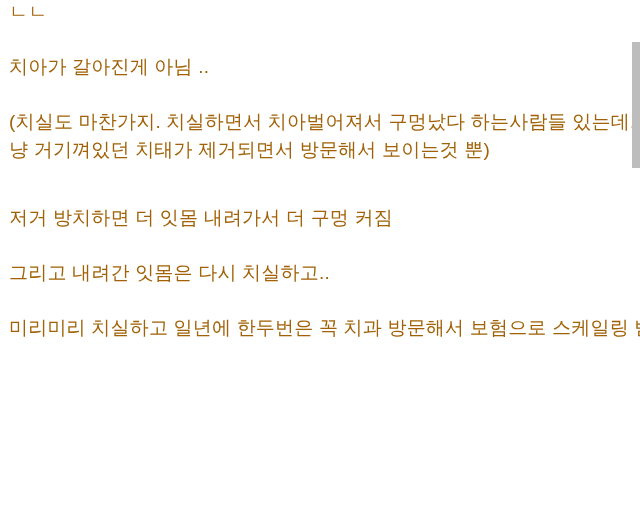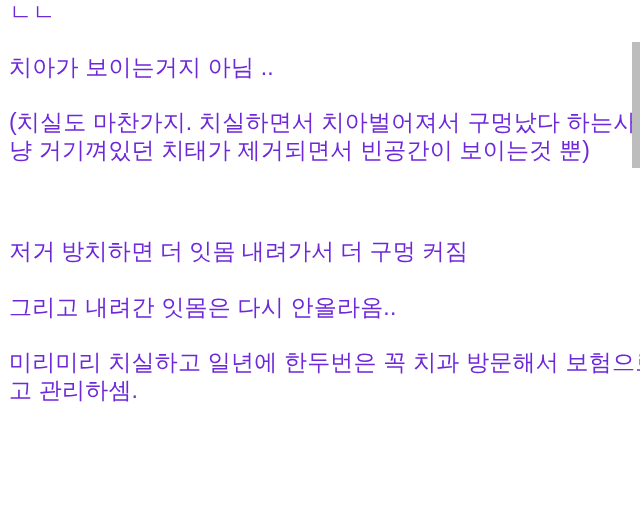--- a/index.html
+++ b/index.html
@@ -12,32 +12,31 @@
     position: relative;
     background: #ffffff;
     font-family: "Liberation Sans", "DejaVu Sans", sans-serif;
   }
   .post-body {
     position: absolute;
     top: 0;
     left: 0;
     width: 632px;
     padding: 1px 6px 0 9px;
-    color: #6d28d9;
-    font-size: 23px;
+    color: #a16207;
+    font-size: 19px;
     line-height: 28px;
     letter-spacing: 0.2px;
     word-break: break-all;
   }
   .para {
     margin-bottom: 27px;
   }
   .para.gap-above {
-    margin-top: 74px; 
-    font-family: Liberation Serif, serif;
+    margin-top: 40px; 
   }
   .para:first-child {
     margin-top: -3px; 
   }
   .line {
     display: block;
     white-space: nowrap;
   }
   .scrollbar-track {
     position: absolute;
@@ -61,38 +60,37 @@
 
 <div class="post-body">
 
   <div class="para">
     <span class="line">ㄴㄴ</span>
   </div>
 
 
 
   <div class="para">
-    <span class="line">치아가 보이는거지 아님 ..</span>
+    <span class="line">치아가 갈아진게 아님 ..</span>
   </div>
 
   <div class="para">
     <span class="line">(치실도 마찬가지. 치실하면서 치아벌어져서 구멍났다 하는사람들 있는데.. 그</span>
-    <span class="line">냥 거기껴있던 치태가 제거되면서 빈공간이 보이는것 뿐)</span>
+    <span class="line">냥 거기껴있던 치태가 제거되면서 방문해서 보이는것 뿐)</span>
   </div>
 
   <div class="para gap-above">
     <span class="line">저거 방치하면 더 잇몸 내려가서 더 구멍 커짐</span>
   </div>
 
   <div class="para">
-    <span class="line">그리고 내려간 잇몸은 다시 안올라옴..</span>
+    <span class="line">그리고 내려간 잇몸은 다시 치실하고..</span>
   </div>
 
   <div class="para">
     <span class="line">미리미리 치실하고 일년에 한두번은 꼭 치과 방문해서 보험으로 스케일링 받</span>
-    <span class="line">고 관리하셈.</span>
   </div>
 
 </div>
 
 <div class="scrollbar-track">
   <div class="scrollbar-thumb"></div>
 </div>
 
 </body></html>

